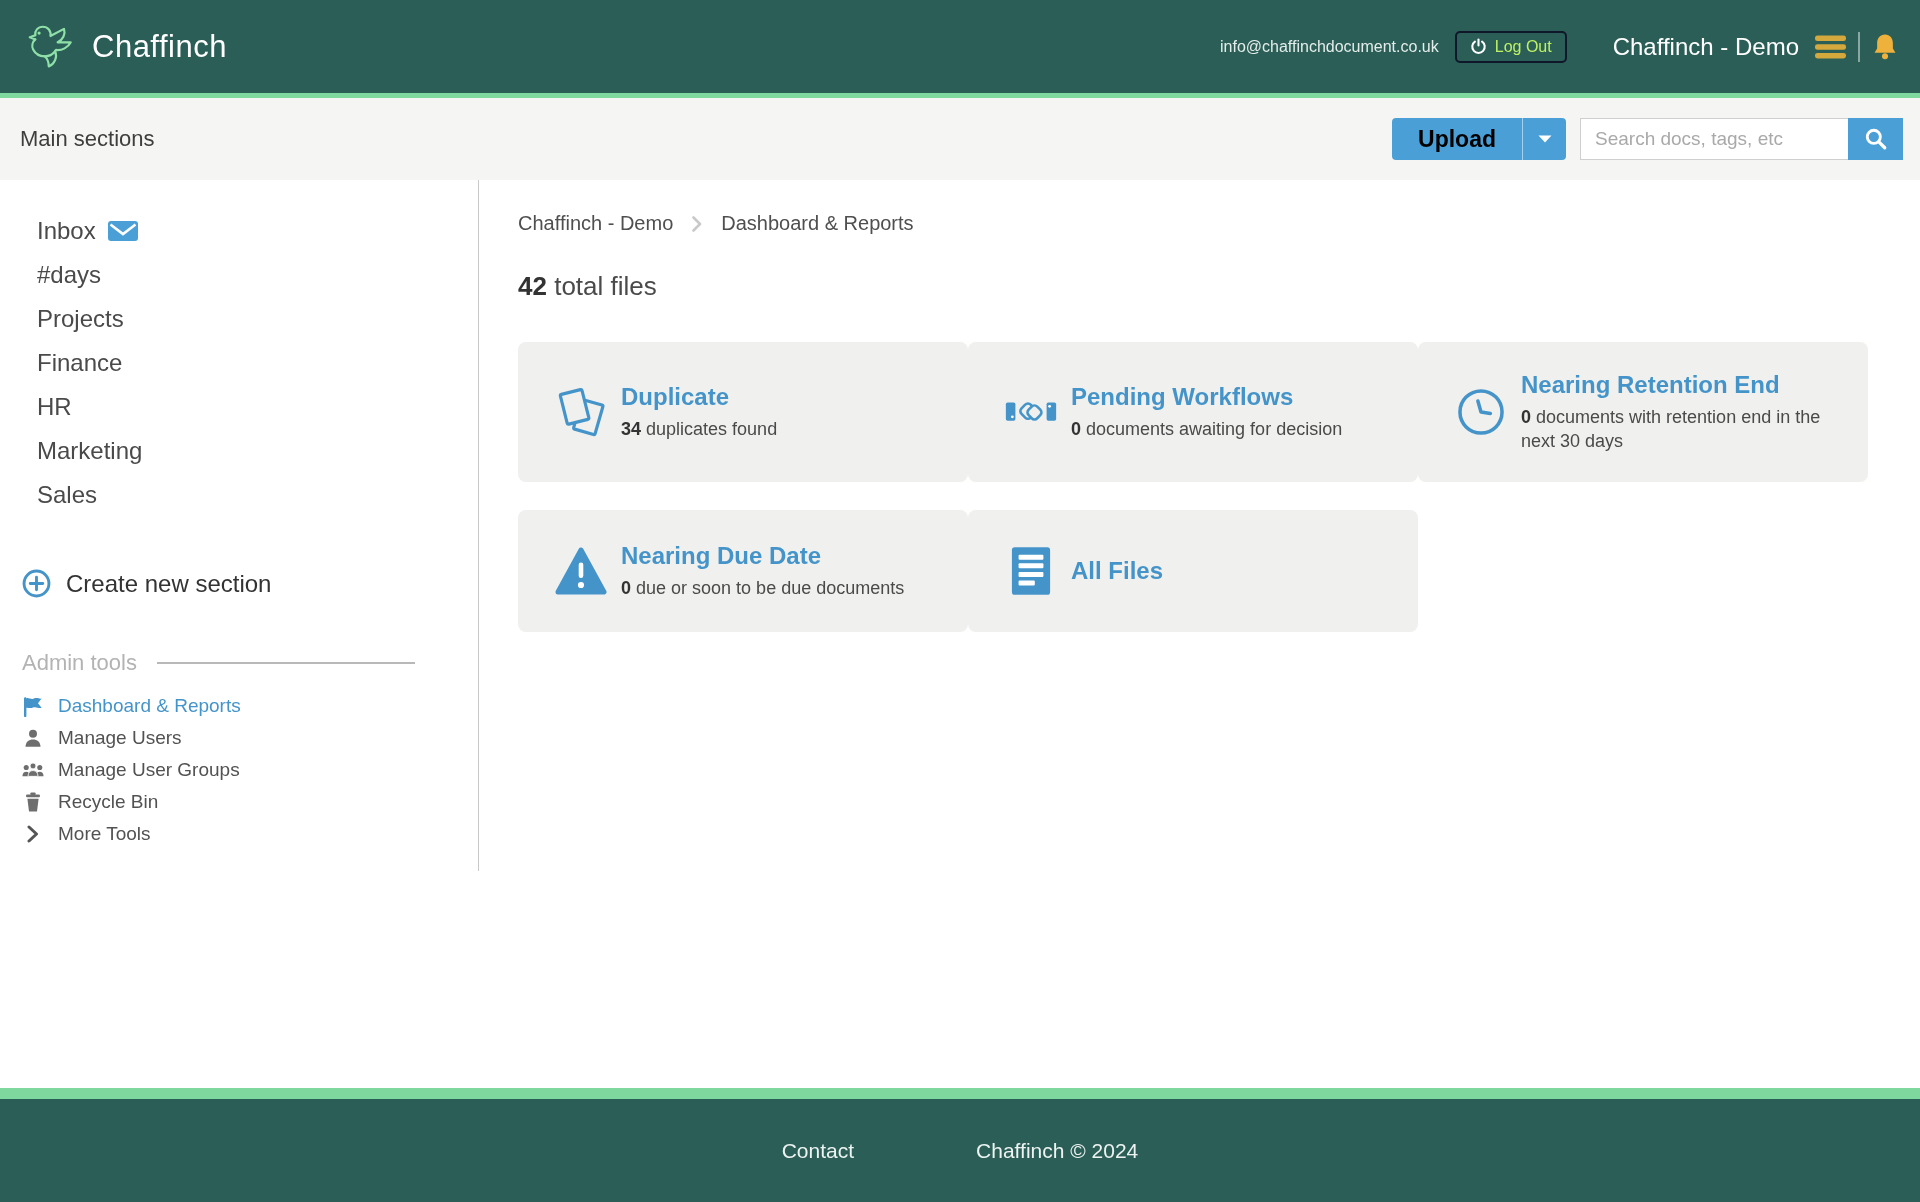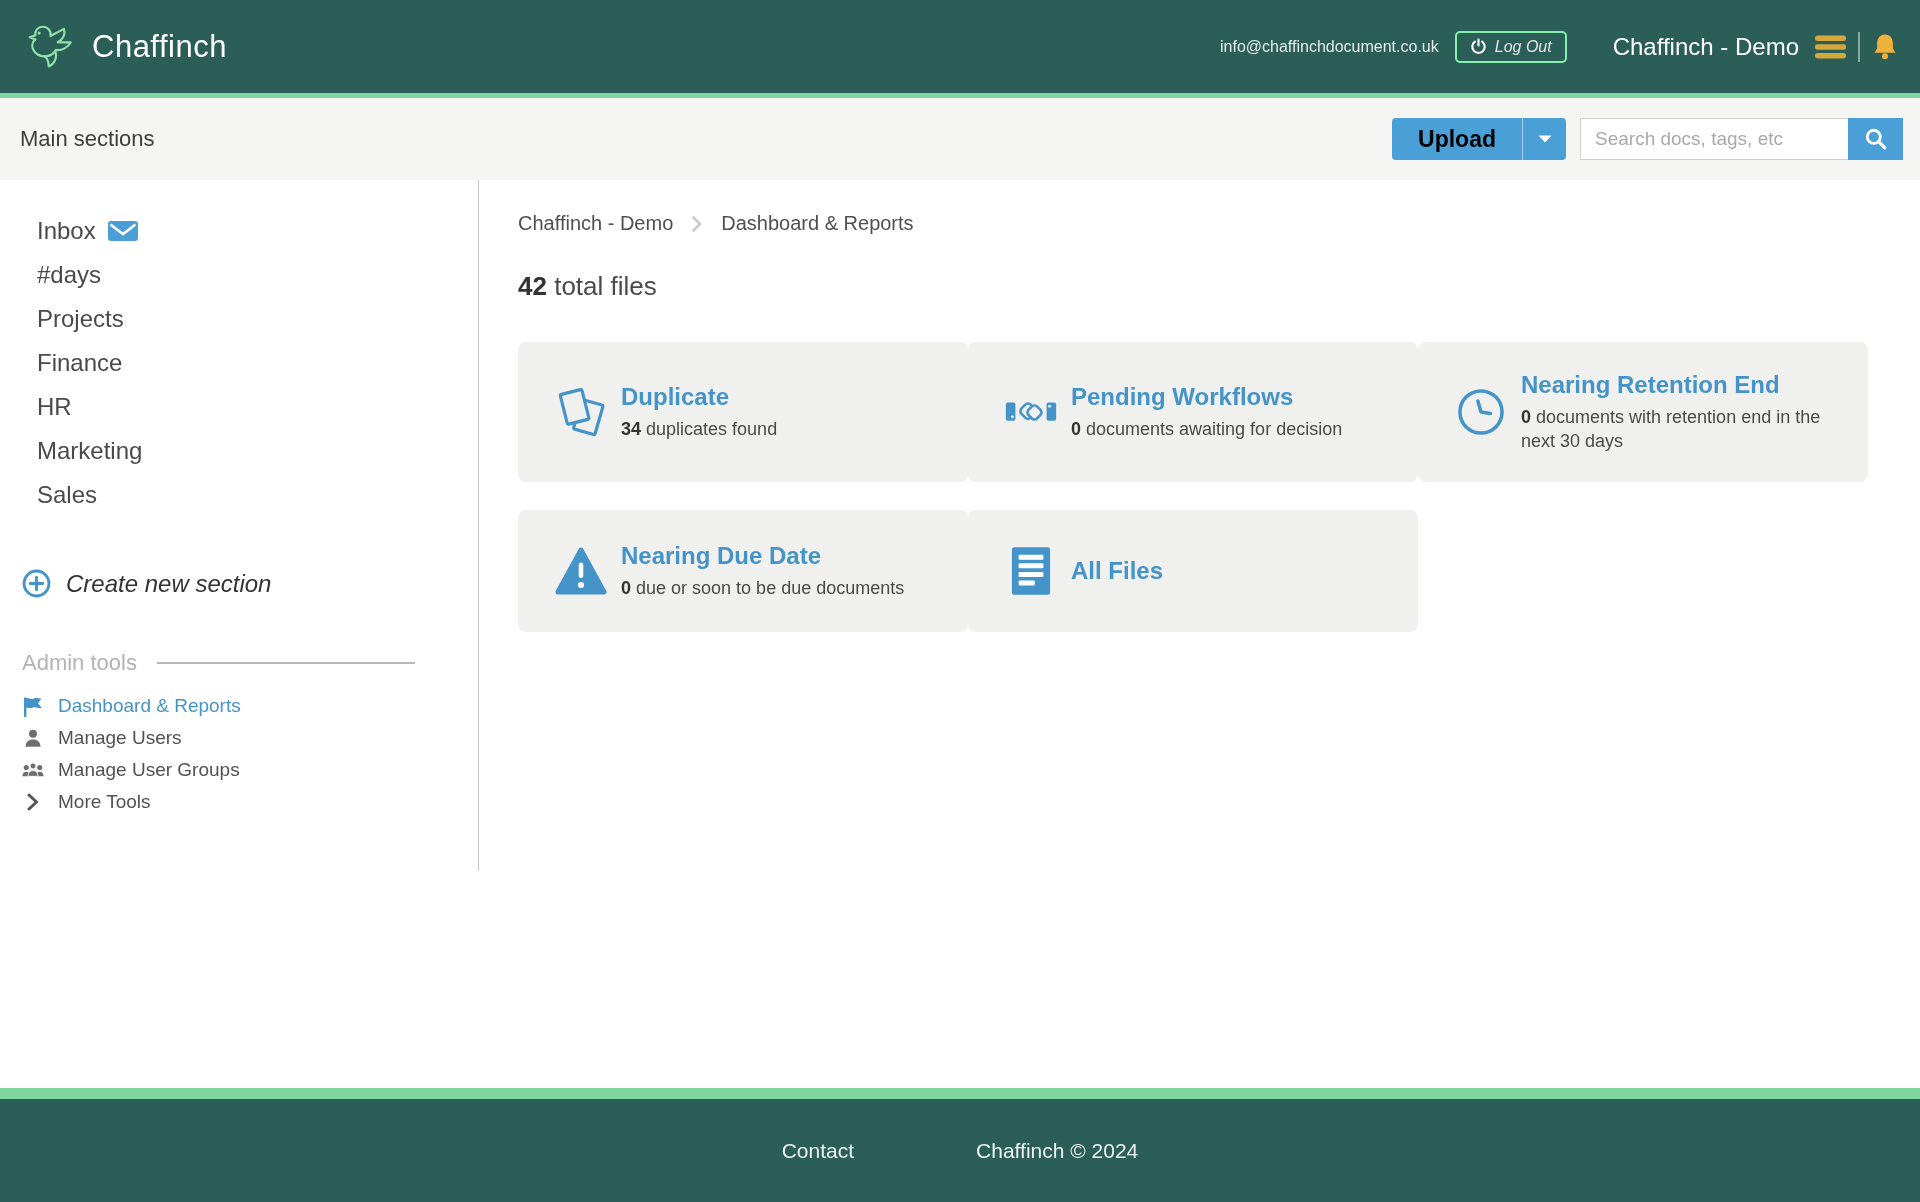--- a/index.html
+++ b/index.html
@@ -5,22 +5,22 @@
   * { margin:0; padding:0; box-sizing:border-box; }
   html,body { width:1920px; height:1202px; overflow:hidden; background:#fff;
               font-family:"Liberation Sans", sans-serif; }
 
   
   .header { height:93px; background:#2b5e57; display:flex; align-items:center; padding:0 22px 0 26px; }
   .brand { display:flex; align-items:center; gap:12px; }
   .brand-name { color:#fff; font-size:31px; font-weight:500; letter-spacing:.5px; }
   .header-right { margin-left:auto; display:flex; align-items:center; }
   .header-email { color:#e4edea; font-size:16px; }
-  .logout-btn { margin-left:16px; display:flex; align-items:center; gap:8px; border:2px solid #86efac;
-                border-radius:5px; padding:5px 13px; color:#e5e5e5; font-size:16px; cursor:pointer; background:transparent;font-style:italic; }
+  .logout-btn { margin-left:16px; display:flex; align-items:center; gap:8px; border:2px solid #0f172a;
+                border-radius:5px; padding:5px 13px; color:#bef264; font-size:16px; cursor:pointer; background:transparent; }
   .account-name { color:#fff; font-size:24px; margin-left:46px; }
   .hamburger { margin-left:16px; cursor:pointer; display:flex; }
   .header-divider { width:2px; height:30px; background:#8aa8a2; margin:0 12px; }
   .bell { cursor:pointer; display:flex; }
 
   .green-stripe { height:5px; background:#7fd99f; }
 
   
   .toolbar { height:82px; background:#f5f5f3; display:flex; align-items:center; padding:0 17px 0 20px; }
   .toolbar-title { font-size:22px; color:#3e3e3e; }
@@ -39,21 +39,21 @@
 
   
   .content { position:relative; height:908px; background:#fff; display:flex; }
   .v-divider { position:absolute; left:478px; top:0; width:1px; height:691px; background:#c9c9c9; }
 
   .sidebar { width:478px; padding-top:36px; flex-shrink:0; }
   .side-item { display:flex; align-items:center; padding-left:37px; font-size:24px; color:#4a4a4a;
                height:29px; margin-bottom:15px; cursor:pointer; }
   .side-item .mail { margin-left:12px; display:flex; }
   .create-row { display:flex; align-items:center; margin-top:60px; padding-left:22px; cursor:pointer; }
-  .create-row .label { font-size:24px; color:#333; margin-left:15px;font-style:italic; }
+  .create-row .label { font-size:24px; color:#333; margin-left:15px; }
   .admin-head { display:flex; align-items:center; margin-top:52px; padding:0 63px 0 22px; }
   .admin-head .label { font-size:22px; color:#b3b3b3; white-space:nowrap; }
   .admin-head .rule { flex:1; height:2px; background:#b9b9b9; margin-left:20px; }
   .admin-list { margin-top:18px; }
   .admin-item { display:flex; align-items:center; padding-left:22px; height:24px; margin-bottom:8px;
                 font-size:19px; color:#525252; cursor:pointer; }
   .admin-item .ic { width:22px; display:flex; justify-content:center; }
   .admin-item .label { margin-left:14px; }
   .admin-item.active { color:#4494ca; }
 
@@ -236,20 +236,30 @@
             <circle cx="21" cy="7" r="3"></circle>
             <path d="M16.5 17.5 C16.5 13.8 18.6 12.1 21 12.1 C23.4 12.1 25.5 13.8 25.5 17.5 Z"></path>
             <circle cx="13" cy="5.2" r="3.5" stroke="#fff" stroke-width="1"></circle>
             <path d="M7.2 17.5 C7.2 12.7 9.9 10.7 13 10.7 C16.1 10.7 18.8 12.7 18.8 17.5 Z" stroke="#fff" stroke-width="1"></path>
           </svg>
         </span>
         <span class="label">Manage User Groups</span>
       </div>
       <div class="admin-item">
         <span class="ic">
+          <svg width="18" height="20" viewBox="0 0 18 20" fill="#6e6e6e">
+            <rect x="6.3" y="0.6" width="5.4" height="2.4" rx="1.2"></rect>
+            <rect x="2" y="2.6" width="14" height="2.6" rx="1.3"></rect>
+            <path d="M3.4 6.8 L5 19.4 L13 19.4 L14.6 6.8 Z"></path>
+          </svg>
+        </span>
+        <span class="label">Recycle Bin</span>
+      </div>
+      <div class="admin-item">
+        <span class="ic">
           <svg width="12" height="18" viewBox="0 0 12 18" fill="none" stroke="#555" stroke-width="3" stroke-linecap="round" stroke-linejoin="round">
             <path d="M2 2 L9.5 9 L2 16"></path>
           </svg>
         </span>
         <span class="label">More Tools</span>
       </div>
     </div>
   </aside>
 
   <main class="main">

